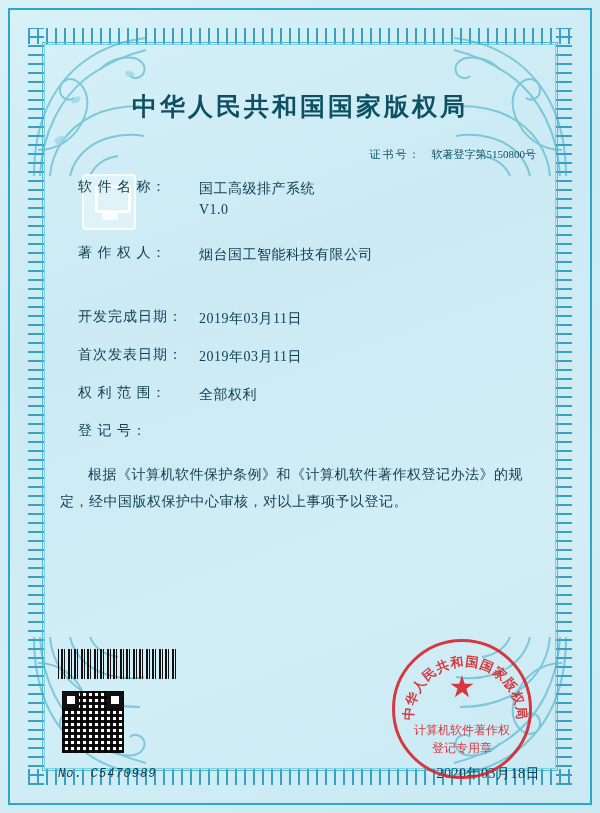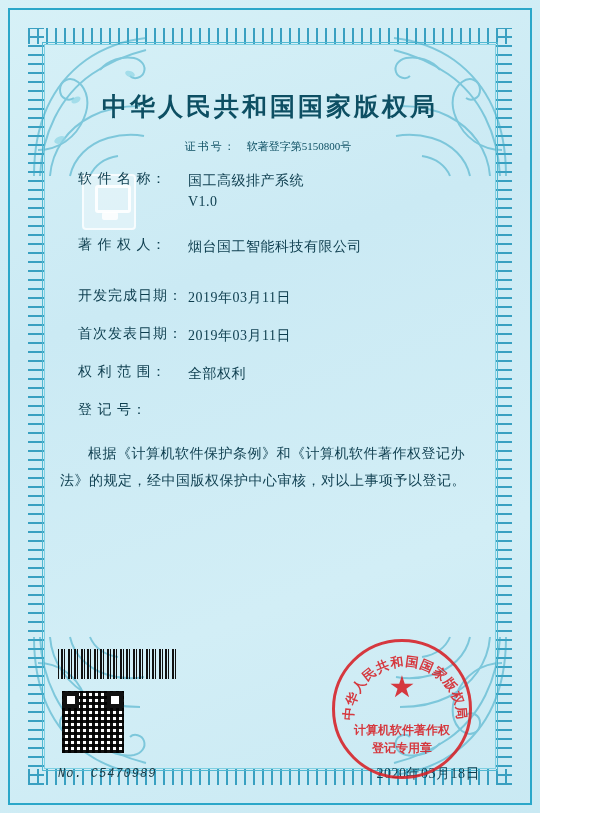--- a/index.html
+++ b/index.html
@@ -9,21 +9,21 @@
   }
   body {
     width: 600px;
     height: 813px;
     font-family: "Liberation Sans", sans-serif;
     overflow: hidden;
   }
 
   .certificate {
     position: relative;
-    width: 540px;
+    width: 600px;
     height: 813px;
     box-sizing: border-box;
     background: linear-gradient(160deg, #d7f1f7 0%, #cbeaf4 35%, #d2eef6 70%, #c9e9f3 100%);
     overflow: hidden;
   }
 
   
   .border-frame {
     position: absolute;
     left: 8px; top: 8px; right: 8px; bottom: 8px;
@@ -89,22 +89,22 @@
     font-size: 25px;
     margin-top: 12px;
   }
   .title-sub {
     font-size: 27px;
     margin-top: 20px;
     letter-spacing: 2px;
   }
 
   .cert-no {
-    margin-top: 16px;
-    text-align: center;
+    margin-top: 24px;
+    text-align: right;
     font-size: 11px;
     color: #0d4f63;
     font-family: "Liberation Serif", serif;
     padding-right: 4px;
   }
   .cert-no .label { letter-spacing: 2px; }
   .cert-no .value { margin-left: 10px; }
 
   
   .logo-ghost {
@@ -136,41 +136,42 @@
   }
 
   .field-list {
     margin-top: 16px;
     position: relative;
   }
   .field {
     display: flex;
     align-items: flex-start;
     margin-bottom: 17px;
+    gap: 11px;
   }
   .field .k {
     width: 128px;
     flex: 0 0 128px;
     font-size: 14px;
     color: #0d3d4e;
     font-family: "Liberation Serif", serif;
     letter-spacing: 1px;
     padding-left: 18px;
     box-sizing: border-box;
   }
   .field .v {
     font-size: 14px;
     color: #0d3d4e;
     font-family: "Liberation Serif", serif;
     letter-spacing: 0.5px;
     line-height: 1.5;
     white-space: pre-line;
   }
   .field.tight { margin-bottom: 24px; }
-  .field.gap-top { margin-top: 30px; }
+  .field.gap-top { margin-top: 43px; }
 
   .statement {
     margin-top: 22px;
     font-size: 14px;
     line-height: 1.9;
     color: #0d3d4e;
     font-family: "Liberation Serif", serif;
     text-indent: 28px;
     letter-spacing: 0.5px;
   }
@@ -275,21 +276,21 @@
     font-size: 13px;
     font-weight: bold;
     letter-spacing: 1px;
   }
   .seal .line1, .seal .line2 {
     position: absolute;
     left: 0; right: 0;
     text-align: center;
     font-family: "Liberation Serif", serif;
     font-size: 12px;
-    font-weight: bold;
+    font-weight: normal;
   }
   .seal .line1 { top: 80px; }
   .seal .line2 { top: 98px; }
 </style>
 </head>
 <body>
 
 <div class="certificate">
 
   <div class="border-frame"></div>

